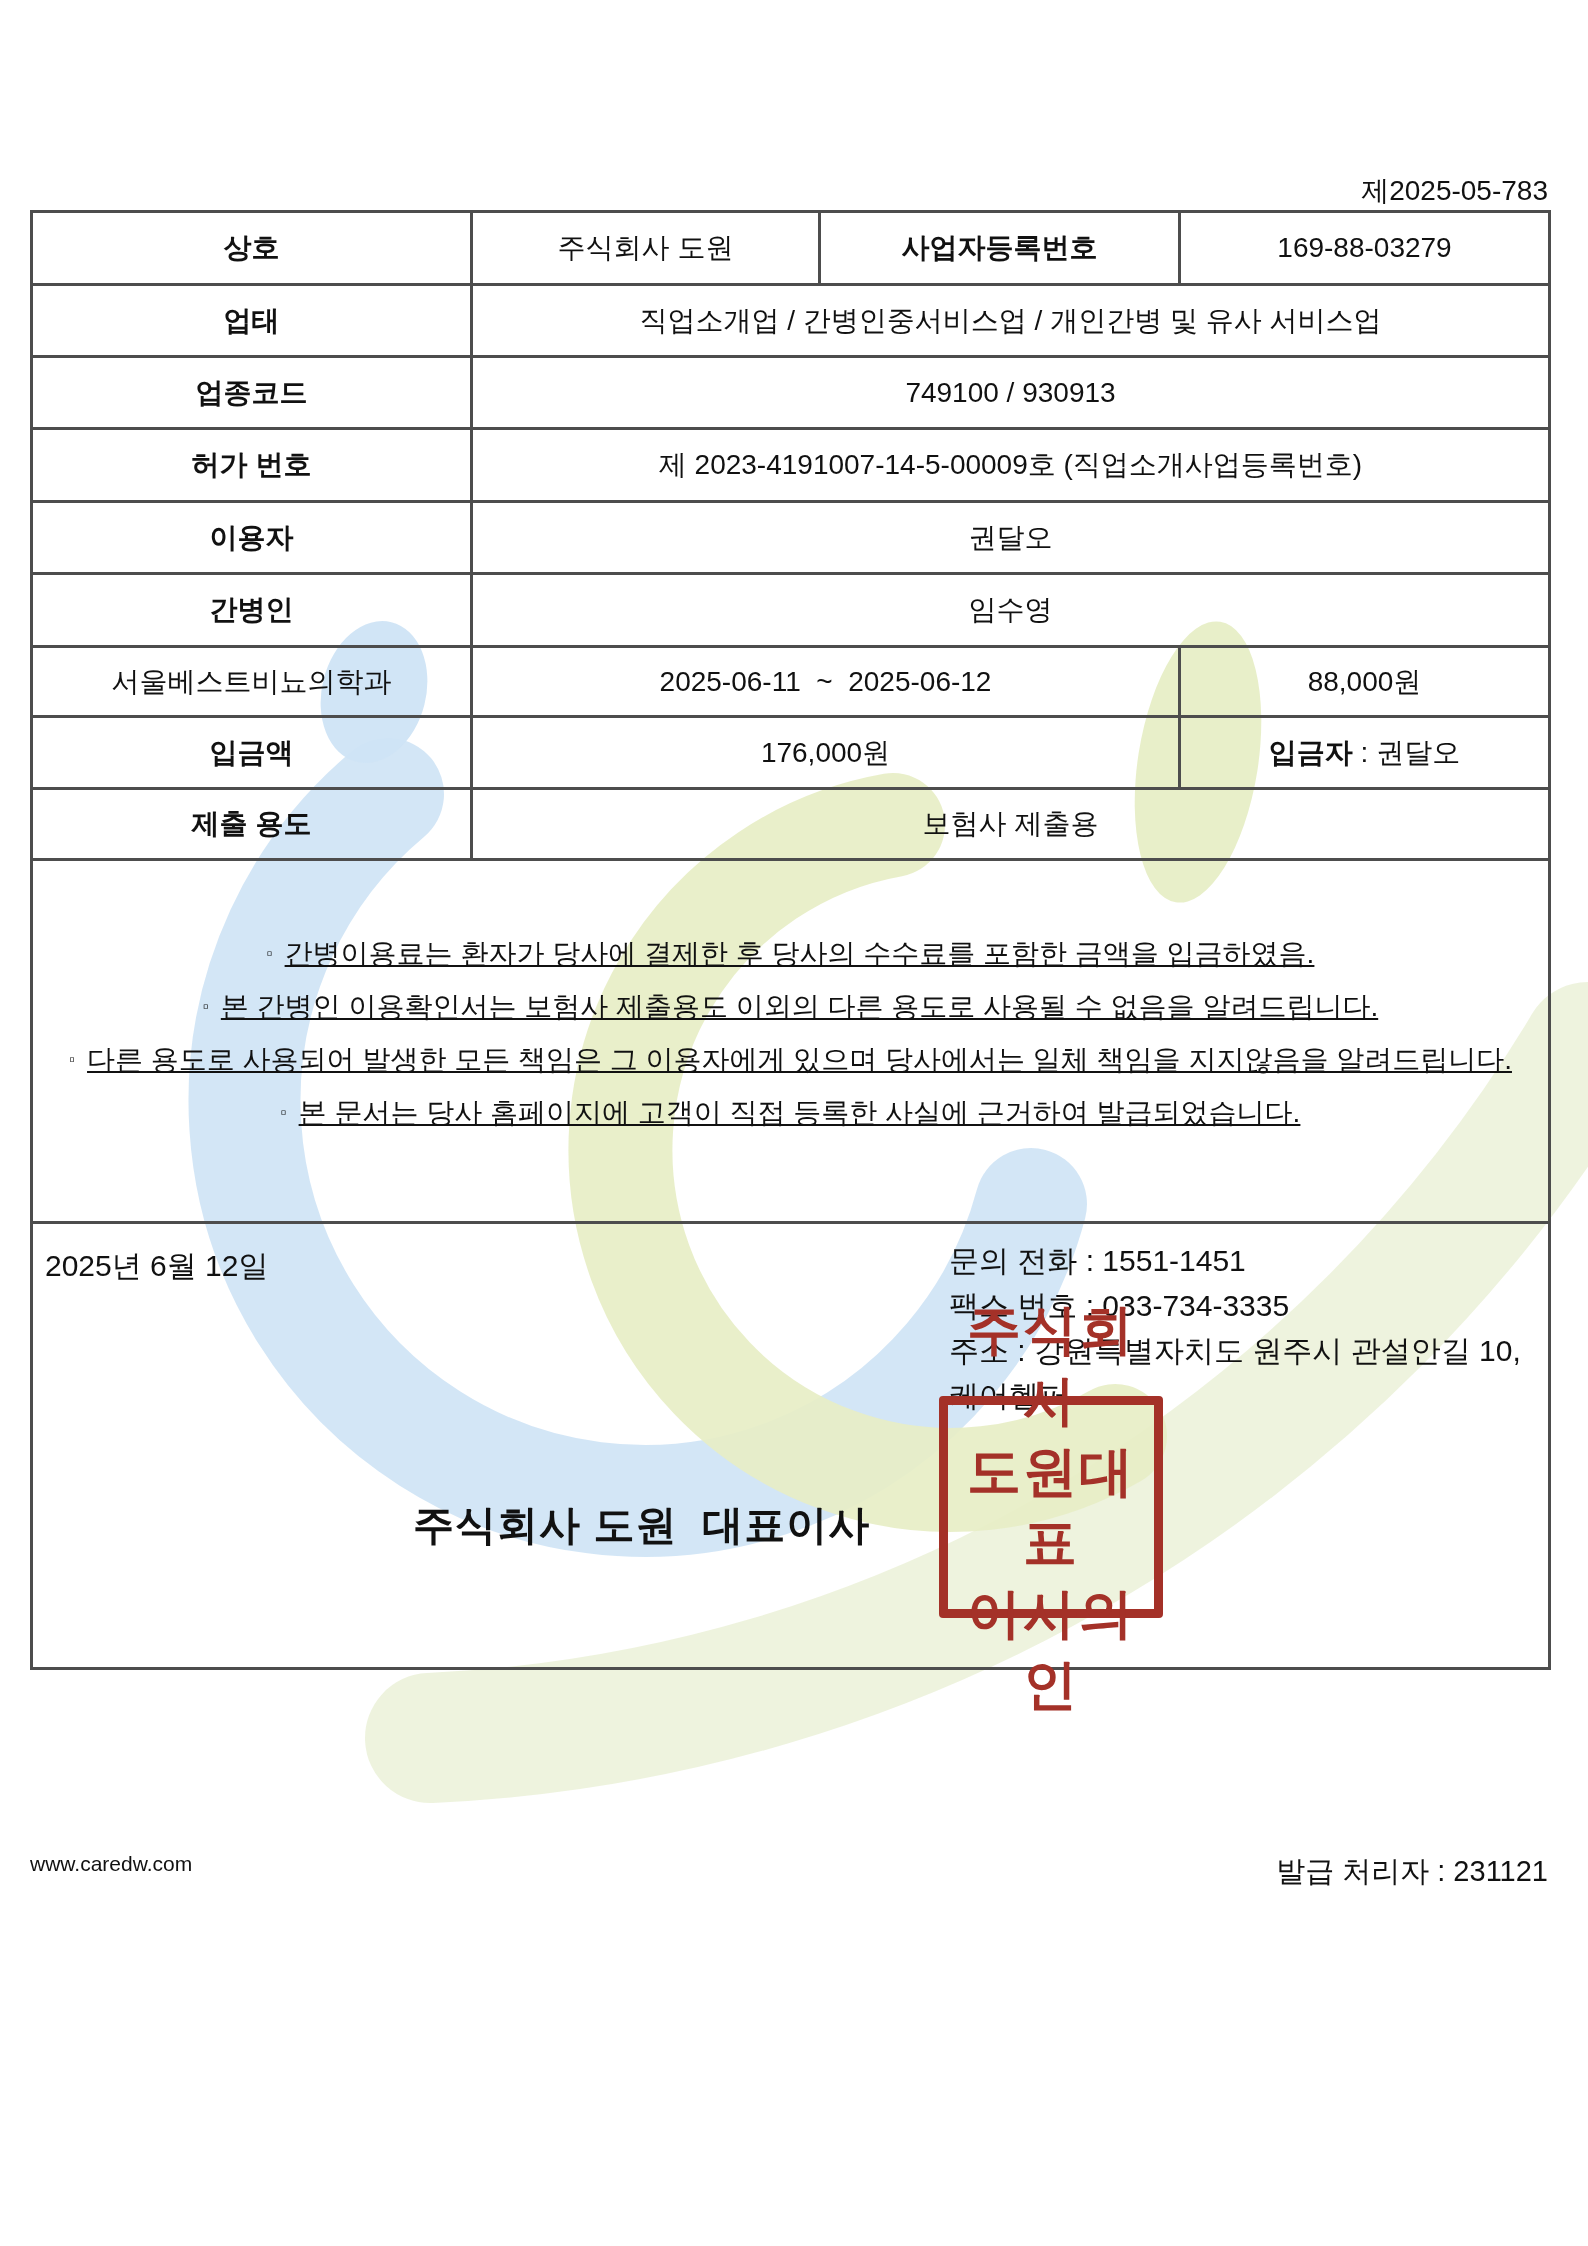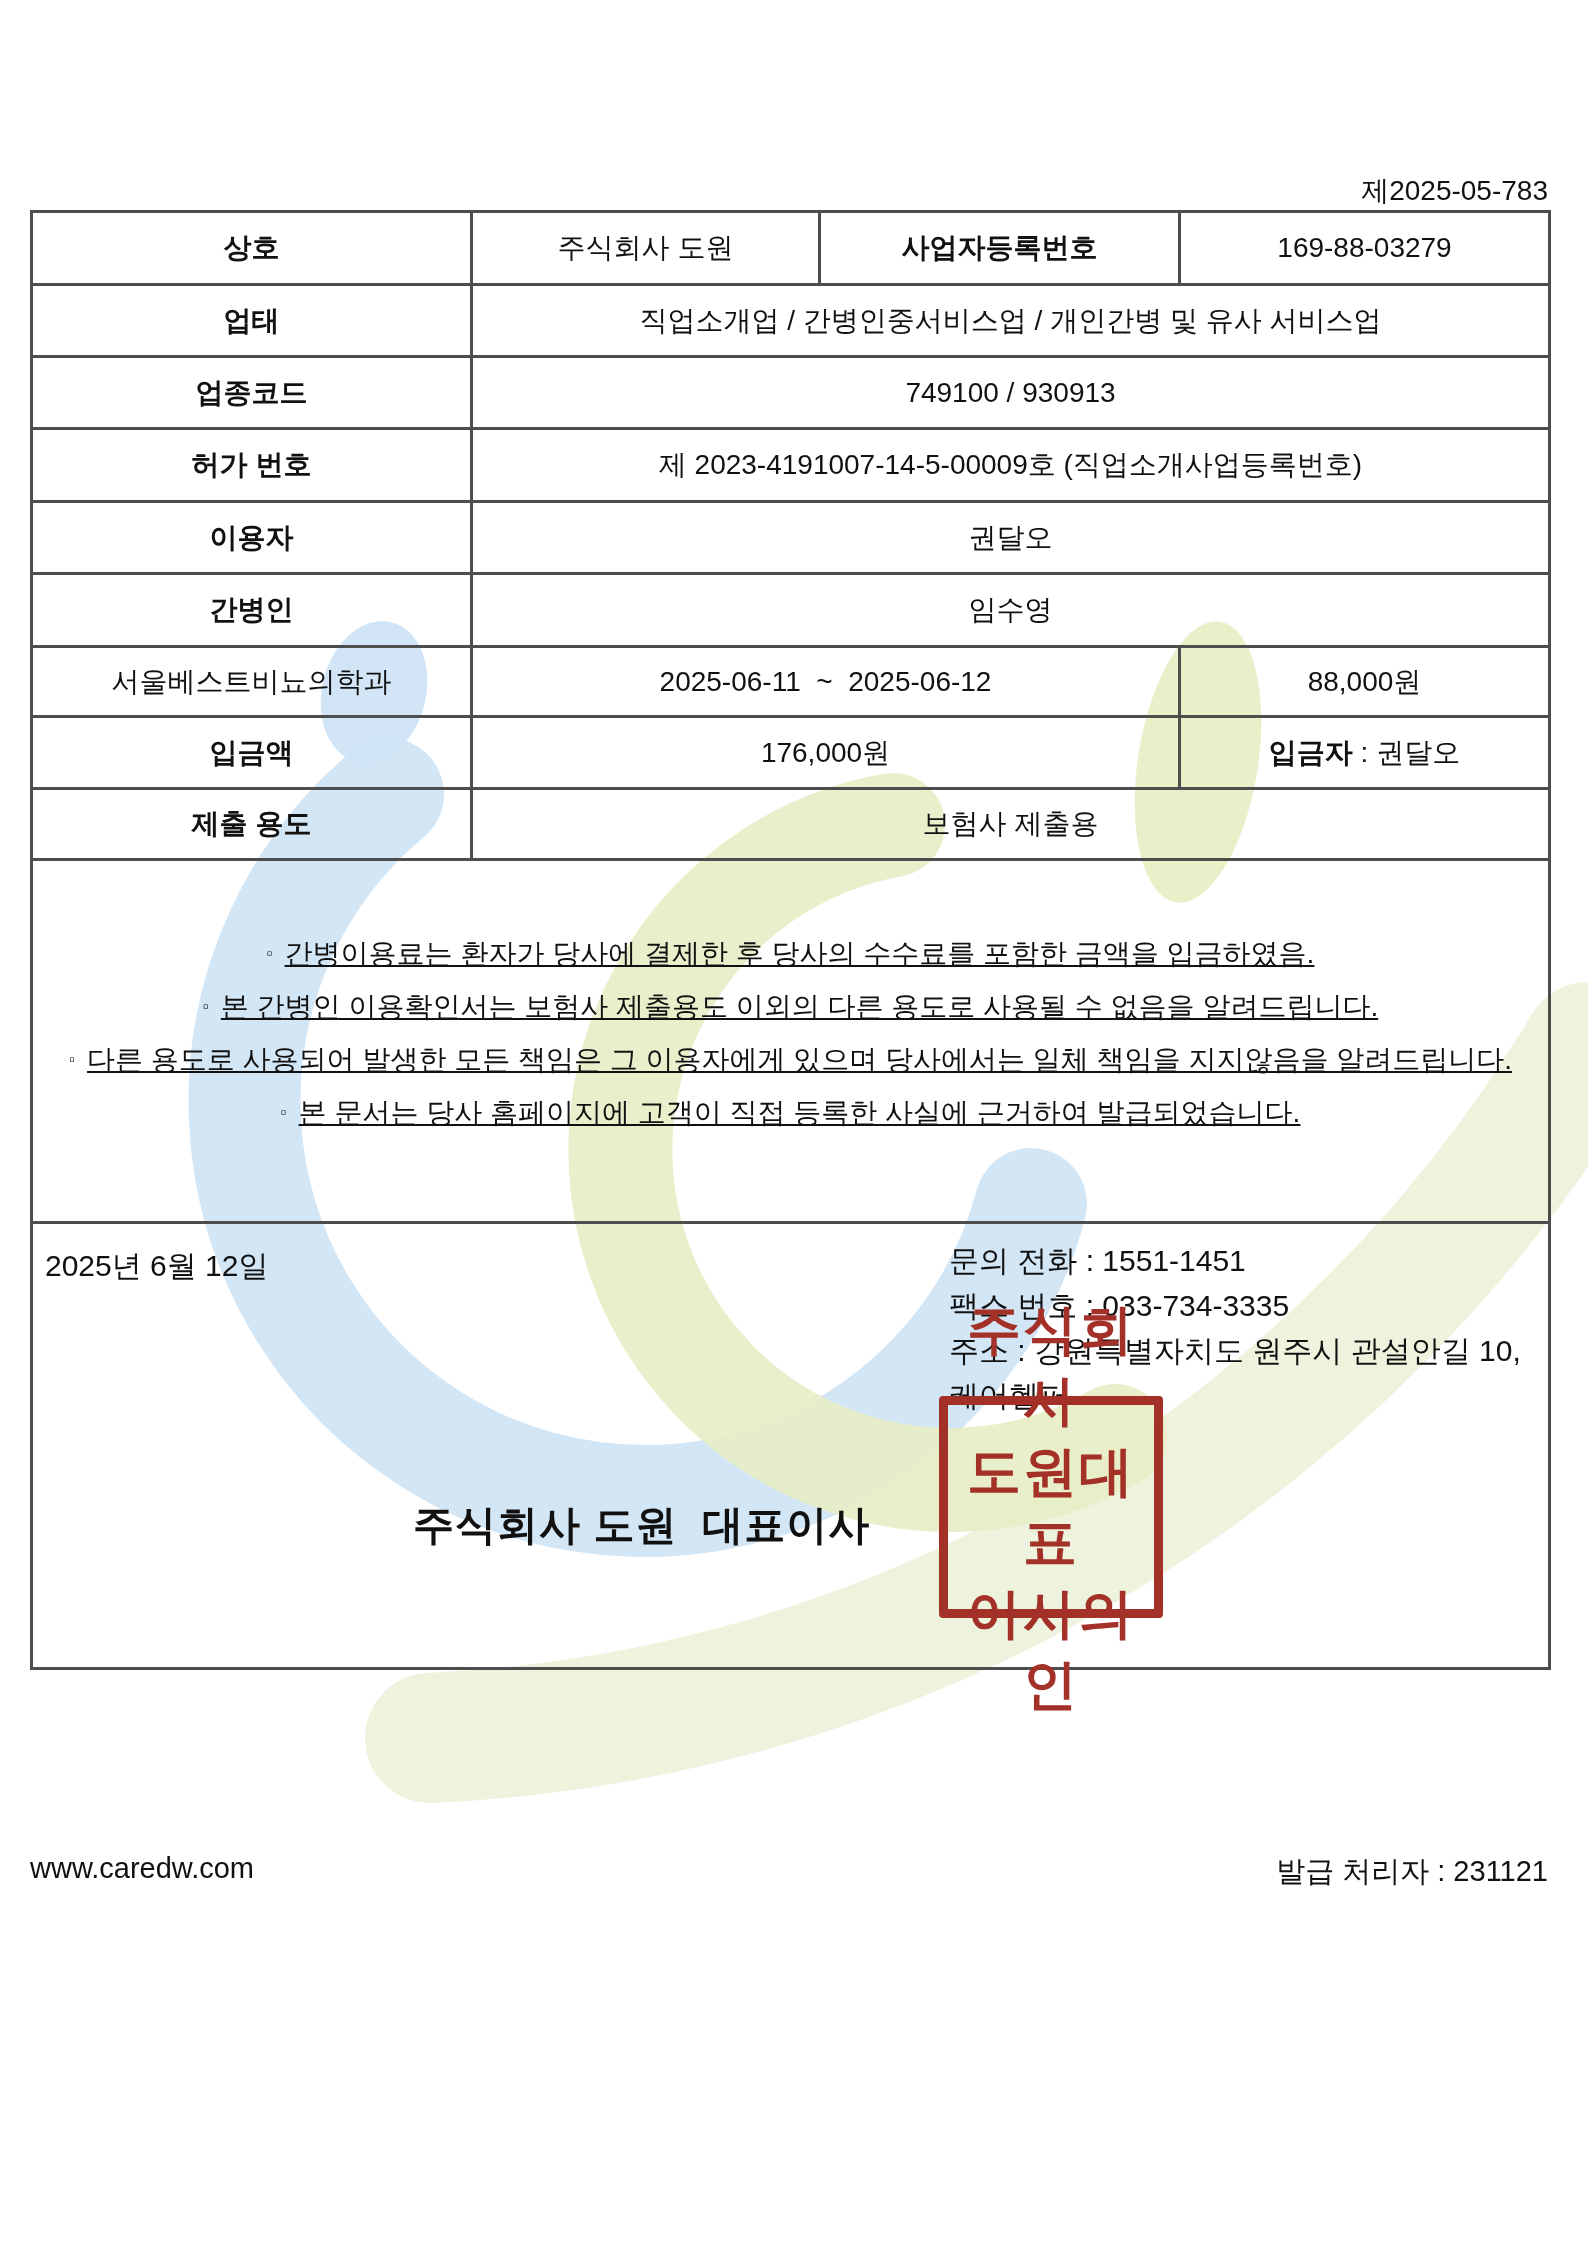--- a/index.html
+++ b/index.html
@@ -106,21 +106,21 @@
     justify-content: center;
     color: #a43128;
     font-weight: bold;
     font-size: 54px;
     line-height: 71px;
     letter-spacing: 2px;
   }
   .footer-left {
     position: absolute;
     left: 30px; top: 1852px;
-    font-size: 29px;
+    font-size: 21px;
     z-index: 1;
   }
   .footer-right {
     position: absolute;
     right: 40px; top: 1852px;
     font-size: 29px;
     z-index: 1;
   }
 </style>
 </head>

